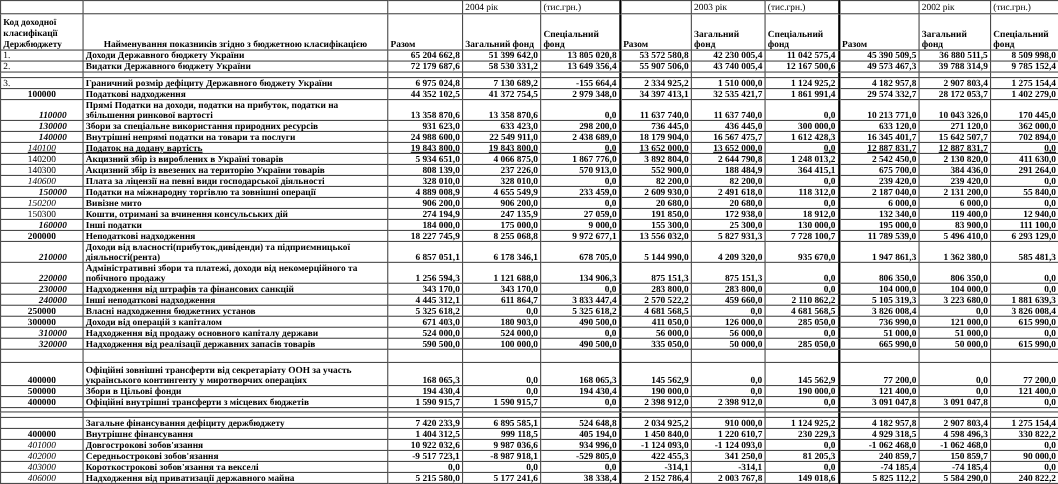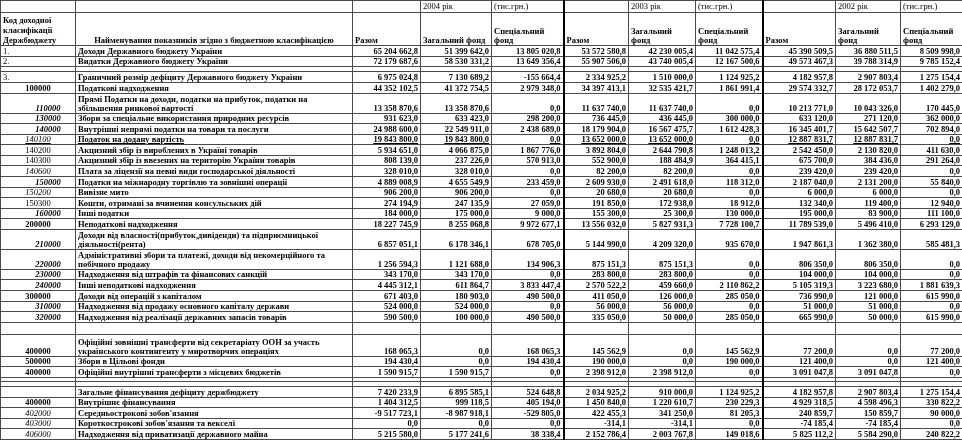--- a/index.html
+++ b/index.html
@@ -350,20 +350,33 @@
           <td class="num">611 864,7</td>
           <td class="num">3 833 447,4</td>
           <td class="num gsep">2 570 522,2</td>
           <td class="num">459 660,0</td>
           <td class="num">2 110 862,2</td>
           <td class="num gsep">5 105 319,3</td>
           <td class="num">3 223 680,0</td>
           <td class="num">1 881 639,3</td>
         </tr>
         <tr style="height: 9.5px;">
+          <td class="code cs-b">250000</td>
+          <td class="name">Власні надходження бюджетних установ</td>
+          <td class="num">5 325 618,2</td>
+          <td class="num">0,0</td>
+          <td class="num">5 325 618,2</td>
+          <td class="num gsep">4 681 568,5</td>
+          <td class="num">0,0</td>
+          <td class="num">4 681 568,5</td>
+          <td class="num gsep">3 826 008,4</td>
+          <td class="num">0,0</td>
+          <td class="num">3 826 008,4</td>
+        </tr>
+        <tr style="height: 9.5px;">
           <td class="code cs-b">300000</td>
           <td class="name">Доходи від операцій з капіталом</td>
           <td class="num">671 403,0</td>
           <td class="num">180 903,0</td>
           <td class="num">490 500,0</td>
           <td class="num gsep">411 050,0</td>
           <td class="num">126 000,0</td>
           <td class="num">285 050,0</td>
           <td class="num gsep">736 990,0</td>
           <td class="num">121 000,0</td>
@@ -493,20 +506,33 @@
           <td class="num">999 118,5</td>
           <td class="num">405 194,0</td>
           <td class="num gsep">1 450 840,0</td>
           <td class="num">1 220 610,7</td>
           <td class="num">230 229,3</td>
           <td class="num gsep">4 929 318,5</td>
           <td class="num">4 598 496,3</td>
           <td class="num">330 822,2</td>
         </tr>
         <tr style="height: 9.5px;">
+          <td class="code cs-i">401000</td>
+          <td class="name">Довгострокові зобов'язання</td>
+          <td class="num">10 922 032,6</td>
+          <td class="num">9 987 036,6</td>
+          <td class="num">934 996,0</td>
+          <td class="num gsep">-1 124 093,0</td>
+          <td class="num">-1 124 093,0</td>
+          <td class="num">0,0</td>
+          <td class="num gsep">-1 062 468,0</td>
+          <td class="num">-1 062 468,0</td>
+          <td class="num">0,0</td>
+        </tr>
+        <tr style="height: 9.5px;">
           <td class="code cs-i">402000</td>
           <td class="name">Середньострокові зобов'язання</td>
           <td class="num">-9 517 723,1</td>
           <td class="num">-8 987 918,1</td>
           <td class="num">-529 805,0</td>
           <td class="num gsep">422 455,3</td>
           <td class="num">341 250,0</td>
           <td class="num">81 205,3</td>
           <td class="num gsep">240 859,7</td>
           <td class="num">150 859,7</td>

